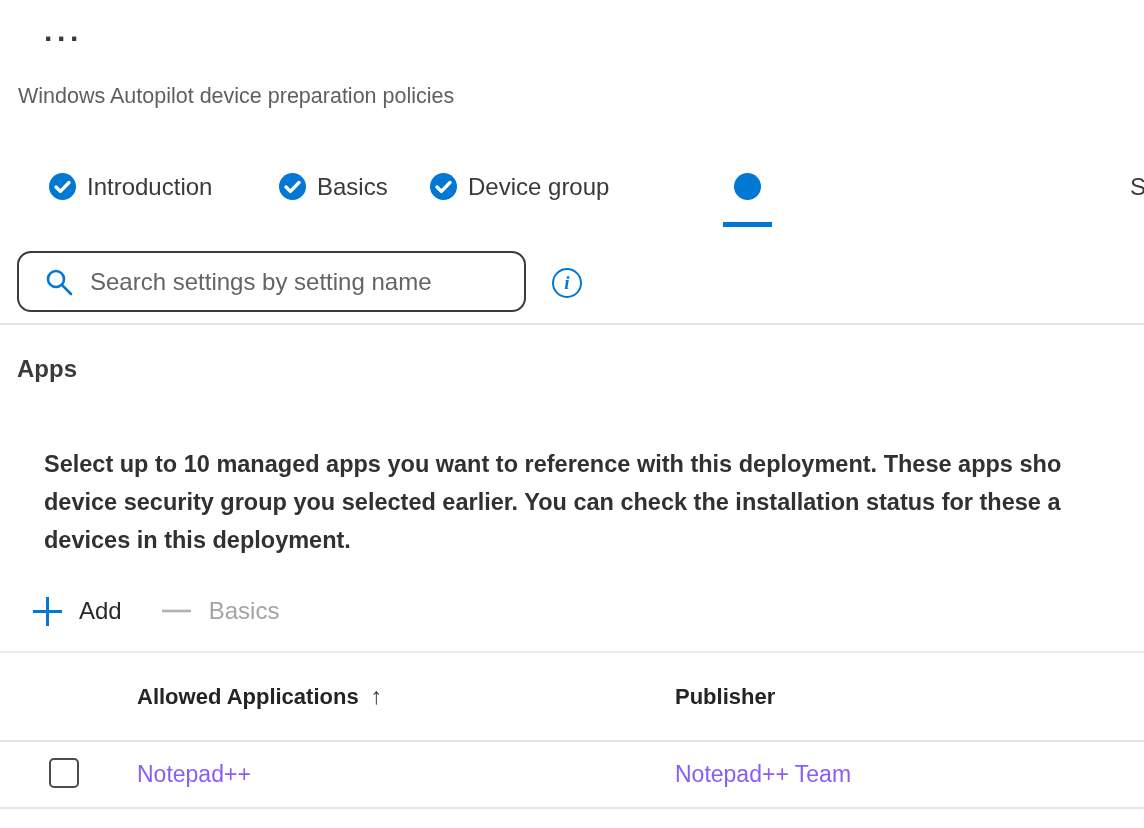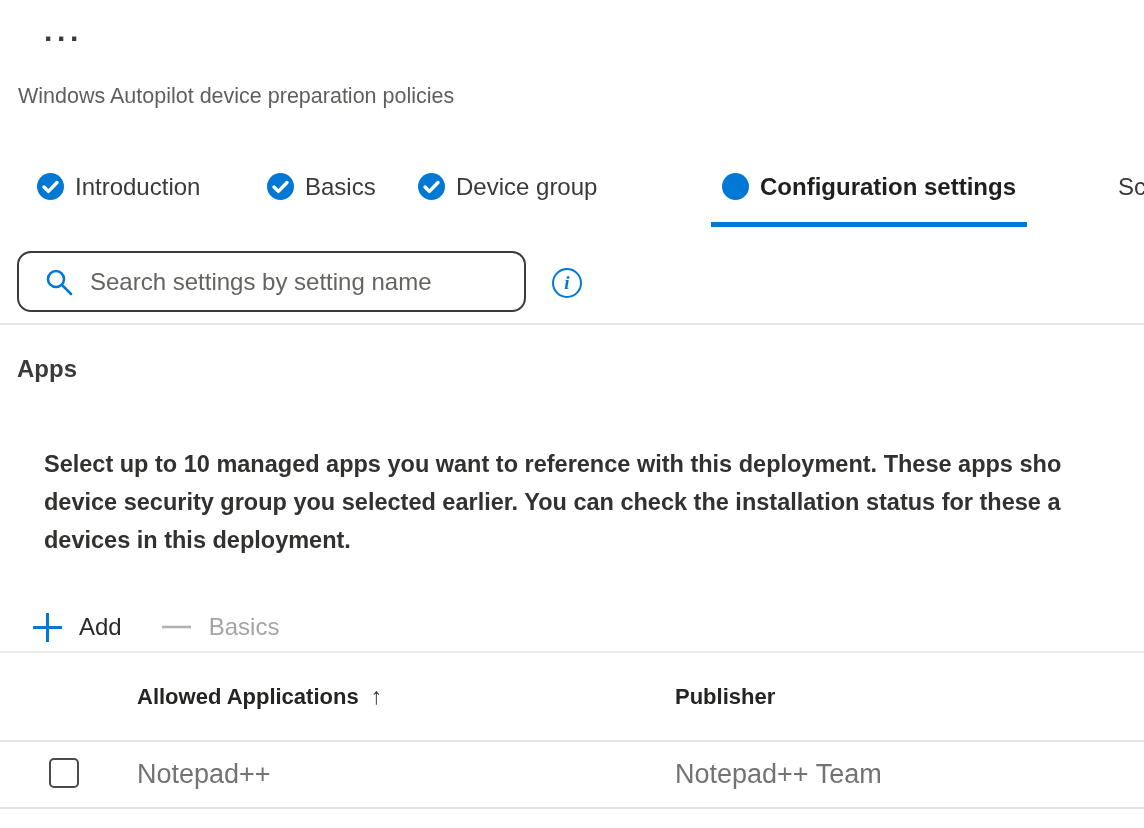--- a/index.html
+++ b/index.html
@@ -8,21 +8,21 @@
   .page { position:relative; width:1144px; height:828px; background:#fff; }
 
   
   .title-row { position:absolute; left:18px; top:18px; display:flex; align-items:center; }
   .page-title { font-size:41px; font-weight:bold; color:#1b1a19; letter-spacing:-0.5px; }
   .ellipsis-btn { margin-left:26px; font-size:30px; font-weight:bold; color:#3b3a39;
                   letter-spacing:3px; line-height:1; cursor:pointer; padding-top:6px; }
   .subtitle { position:absolute; left:18px; top:84px; font-size:21.5px; color:#615f5d; }
 
   
-  .tabs { position:absolute; left:0; top:160px; width:1128px; height:76px; }
+  .tabs { position:absolute; left:12px; top:160px; width:1128px; height:76px; }
   .tab { position:absolute; top:13px; height:54px; display:flex; align-items:flex-start;
          gap:11px; cursor:pointer; }
   .tab-1 { left:37px; }
   .tab-2 { left:267px; }
   .tab-3 { left:418px; }
   .tab-4 { left:711px; padding:0 11px; }
   .tab-5 { left:1118px; }
   .tab .step-icon { width:27px; height:27px; flex:0 0 27px; }
   .tab .tab-label { font-size:24px; color:#3b3a39; line-height:27px; white-space:nowrap; }
   .tab.active .tab-label { font-weight:bold; color:#201f1e; }
@@ -51,42 +51,42 @@
   .divider-4 { top:807px; height:2px; background:#e6e4e2; }
 
   
   .apps-heading { position:absolute; left:17px; top:355px; font-size:24px;
                   font-weight:bold; color:#3b3a39; }
   .description { position:absolute; left:18px; top:445px; width:1126px; }
   .description .line { font-size:23.5px; font-weight:600; color:#323130;
                        line-height:38px; white-space:nowrap; overflow:hidden;margin-left:26px; }
 
   
-  .toolbar { position:absolute; left:32px; top:609px; height:36px; display:flex;
+  .toolbar { position:absolute; left:32px; top:593px; height:36px; display:flex;
              align-items:center; gap:40px; }
   .tb-btn { display:flex; align-items:center; cursor:pointer; }
   .tb-btn .tb-label { font-size:24px; }
   .add-btn .tb-label { color:#2b2a29; margin-left:16px; }
   .remove-btn { cursor:default; }
   .remove-btn .tb-label { color:#a6a4a2; margin-left:18px; }
 
   
   .table-header { position:absolute; left:0; top:653px; width:1144px; height:103px; }
   .th-cell { position:absolute; top:0; height:87px; display:flex; align-items:center;
              font-size:22px; font-weight:bold; color:#252423; cursor:pointer; }
   .th-col1 { left:137px; }
   .th-col2 { left:675px; }
   .sort-arrow { font-weight:400; font-size:23px; margin-left:12px; color:#3b3a39; }
 
   .table-row { position:absolute; left:0; top:742px; width:1144px; height:65px; }
   .row-checkbox { position:absolute; left:49px; top:16px; width:30px; height:30px;
                   border:2.5px solid #4d4b49; border-radius:5px; background:#fff;
                   cursor:pointer; }
   .td-cell { position:absolute; top:0; height:65px; display:flex; align-items:center;
-             font-size:27px; color:#737373; }
+             font-size:23px; color:#8b5cf6; }
   .td-col1 { left:137px; }
   .td-col2 { left:675px; }
 </style>
 </head>
 <body>
 
 <div class="page">
 
   <div class="title-row">
     <span class="ellipsis-btn">···</span>
@@ -124,21 +124,20 @@
       </span>
       <span class="tab-label">Device group</span>
     </div>
 
     <div class="tab tab-4 active">
       <span class="step-icon">
         <svg width="27" height="27" viewBox="0 0 27 27">
             <circle cx="13.5" cy="13.5" r="13.5" fill="#0078d4"></circle>
           </svg>
       </span>
-      <span class="tab-label">Configuration settings</span>
     </div>
 
     <div class="tab tab-5">
       <span class="tab-label">Sc</span>
     </div>
   </div>
 
   <div class="search-box">
     <svg width="30" height="30" viewBox="0 0 30 30">
         <circle cx="12" cy="12" r="8" stroke="#0078d4" stroke-width="2.6" fill="none"></circle>

